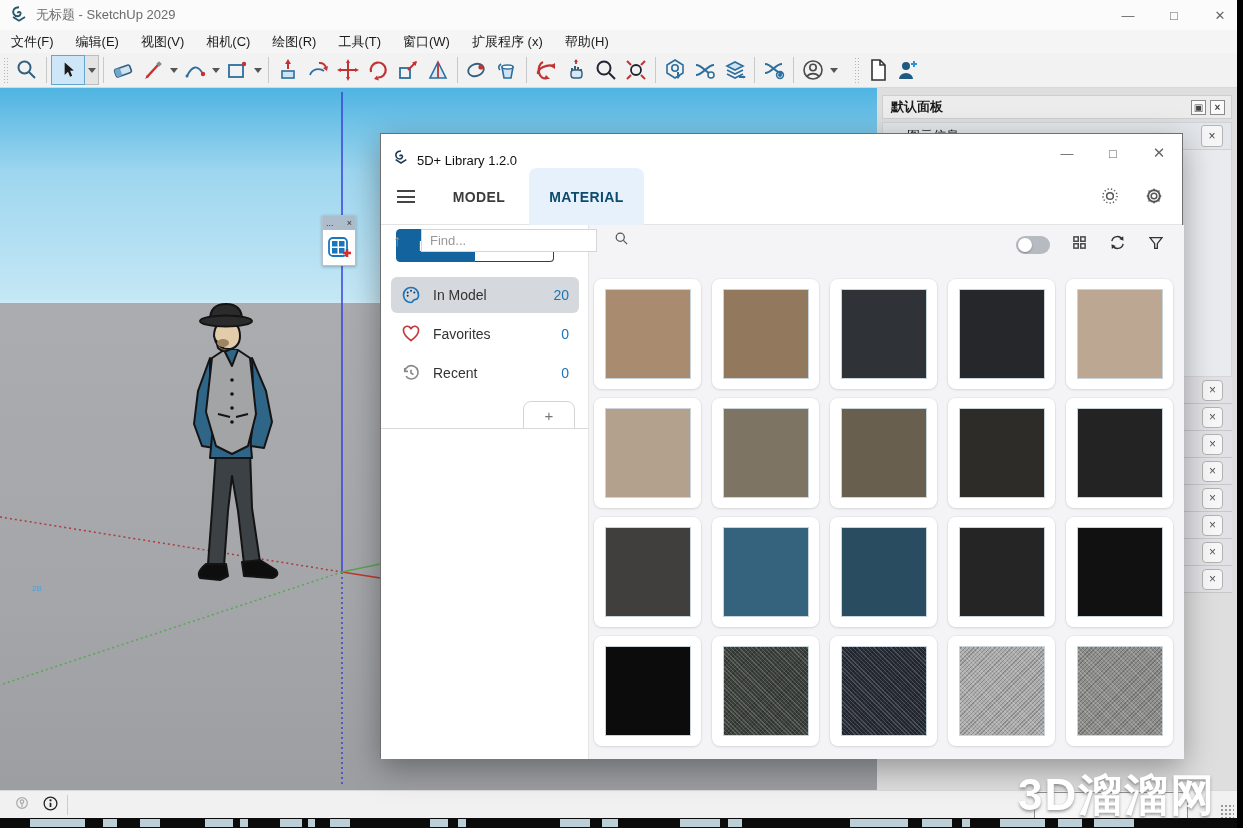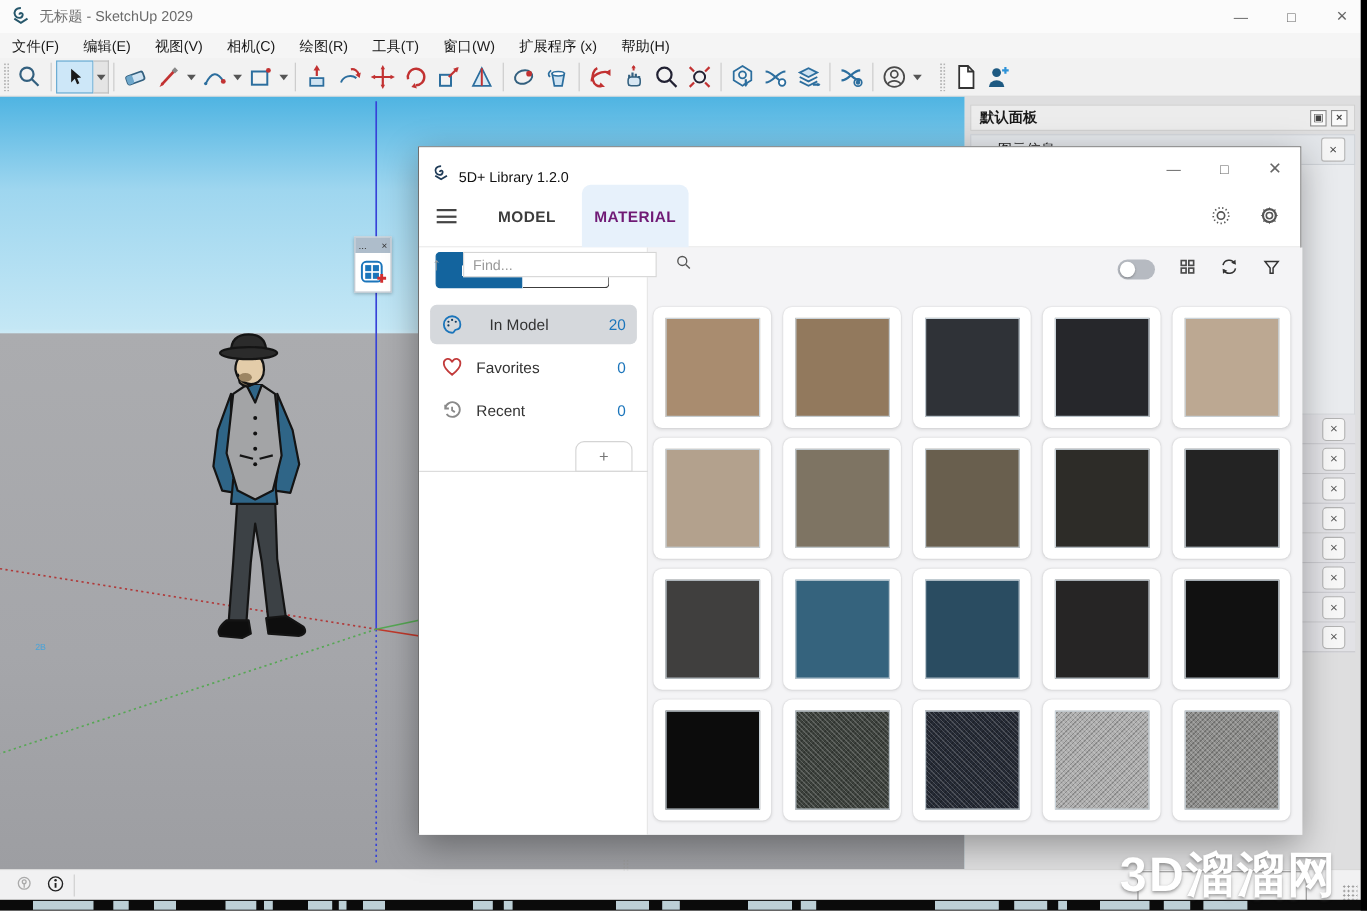--- a/index.html
+++ b/index.html
@@ -80,33 +80,33 @@
   #dlg-title .logo { margin:0 8px 0 12px; }
   #dlg-controls { margin-left:auto; display:flex; }
   #dlg-tabs { position:absolute; left:0; top:34px; width:100%; height:57px; border-bottom:1px solid #e3e3e3;
     background:#fff; }
   #hamburger { position:absolute; left:16px; top:22px; width:18px; height:13px;
     border-top:2px solid #444; border-bottom:2px solid #444; }
   #hamburger:before { content:""; position:absolute; left:0; top:4px; width:18px; height:2px; background:#444; }
   .tab { position:absolute; top:0; height:57px; display:flex; align-items:center; justify-content:center;
     font-size:14px; letter-spacing:.4px; color:#3c3c3c; font-weight:bold; }
   #tab-model { left:60px; width:76px; }
-  #tab-material { left:148px; width:97px; background:#e7f1fb; border-radius:8px 8px 0 0; color:#701a75; }
+  #tab-material { left:148px; width:115px; background:#e7f1fb; border-radius:8px 8px 0 0; color:#0c4a6e; }
   #dlg-tab-icons { position:absolute; right:18px; top:18px; display:flex; gap:24px; }
 
   #dlg-sidebar { position:absolute; left:0; top:91px; width:208px; height:534px; background:#fff;
     border-right:1px solid #e4e4e4; }
   .segwrap { position:absolute; left:15px; top:95px; display:flex; }
   #btn-local { width:79px; height:33px; background:#13649e; color:#fff; border:1px solid #13649e;
     border-radius:4px 0 0 4px; font-size:14px; display:flex; align-items:center; justify-content:center; }
   #btn-online { width:79px; height:33px; background:#fff; color:#222; border:1px solid #3c3c3c;
     border-left:none; border-radius:0 4px 4px 0; font-size:14px; display:flex; align-items:center; justify-content:center; }
   .navrow { position:absolute; left:10px; width:188px; height:36px; display:flex; align-items:center;
     font-size:14px; color:#333; border-radius:6px; padding:0 10px; }
-  .navrow.active { background:#d5d8dc;gap:12px; }
+  .navrow.active { background:#d5d8dc; }
   .navrow .ni { width:20px; height:20px; margin-right:12px; }
   .navrow .cnt { margin-left:auto; color:#1b75bb; font-size:14px; }
   #add-divider { position:absolute; left:0; top:294px; width:208px; height:1px; background:#d9d9d9; }
   #add-btn { position:absolute; left:142px; top:267px; width:52px; height:28px; background:#fff;
     border:1px solid #d4d4d4; border-radius:8px 8px 0 0; color:#777; font-size:15px;
     display:flex; align-items:center; justify-content:center; }
 
   #dlg-content { position:absolute; left:208px; top:91px; width:595px; height:534px; background:#f4f4f6; }
   #up-arrow { position:absolute; left:12px; top:98px; font-size:16px; color:#9a9a9a; }
   #searchbox { position:absolute; left:40px; top:95px; width:176px; height:23px; background:#fff;

